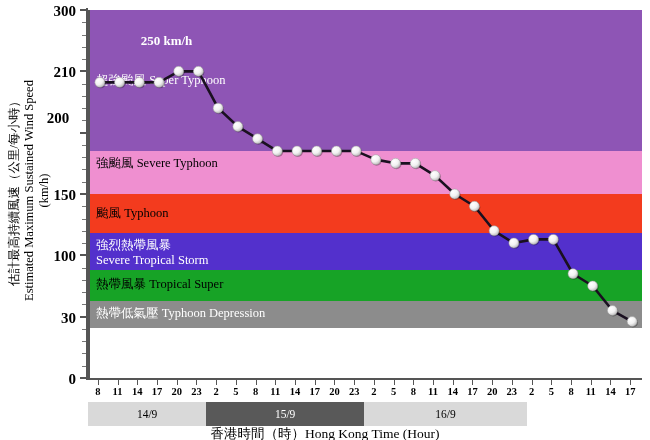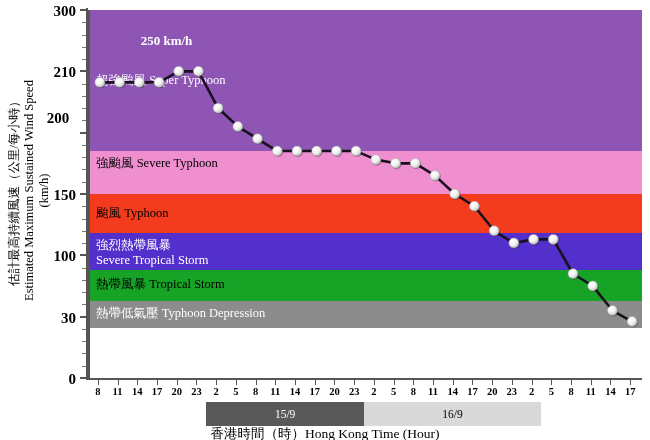--- a/index.html
+++ b/index.html
@@ -109,21 +109,21 @@
   </div>
 
   <div id="yaxis-line"></div>
   <div id="xaxis-line"></div>
 
   <div id="plot">
       <div class="band" style="top: 290.72px; height: 26.9867px; background: rgb(140, 140, 140);">
         <div class="band-label" style="color: rgb(255, 255, 255); top: 5.49333px;">熱帶低氣壓 Typhoon Depression</div>
       </div>
       <div class="band" style="top: 260.053px; height: 30.6667px; background: rgb(23, 163, 38);">
-        <div class="band-label" style="color: rgb(0, 0, 0); top: 7.33333px;">熱帶風暴 Tropical Storm</div>
+        <div class="band-label" style="color: rgb(0, 0, 0); top: 7.33333px;">熱帶風暴 Tropical Super</div>
       </div>
       <div class="band" style="top: 223.253px; height: 36.8px; background: rgb(83, 48, 204);">
         <div class="band-label two" style="color: rgb(255, 255, 255); bottom: 2.4px;">
           <div>強烈熱帶風暴</div>
           <div>Severe Tropical Storm</div>
         </div>
       </div>
       <div class="band" style="top: 184px; height: 39.2533px; background: rgb(243, 59, 30);">
         <div class="band-label" style="color: rgb(0, 0, 0); top: 11.6267px;">颱風 Typhoon</div>
       </div>
@@ -348,15 +348,16 @@
     <div class="xtick" style="left: 551.286px;"></div>
     <div class="xtick-label" style="left: 551.286px;">5</div>
     <div class="xtick" style="left: 571px;"></div>
     <div class="xtick-label" style="left: 571px;">8</div>
     <div class="xtick" style="left: 590.714px;"></div>
     <div class="xtick-label" style="left: 590.714px;">11</div>
     <div class="xtick" style="left: 610.429px;"></div>
     <div class="xtick-label" style="left: 610.429px;">14</div>
     <div class="xtick" style="left: 630.143px;"></div>
     <div class="xtick-label" style="left: 630.143px;">17</div>
+    <div class="datebar light" style="left: 88px; width: 118.286px;">14/9</div>
     <div class="datebar dark" style="left: 206.286px; width: 157.714px;">15/9</div>
-    <div class="datebar light" style="left: 364px; width: 177px;">16/9</div>
+    <div class="datebar light" style="left: 364px; width: 163px;">16/9</div>
   </div>
 
 </body></html>

